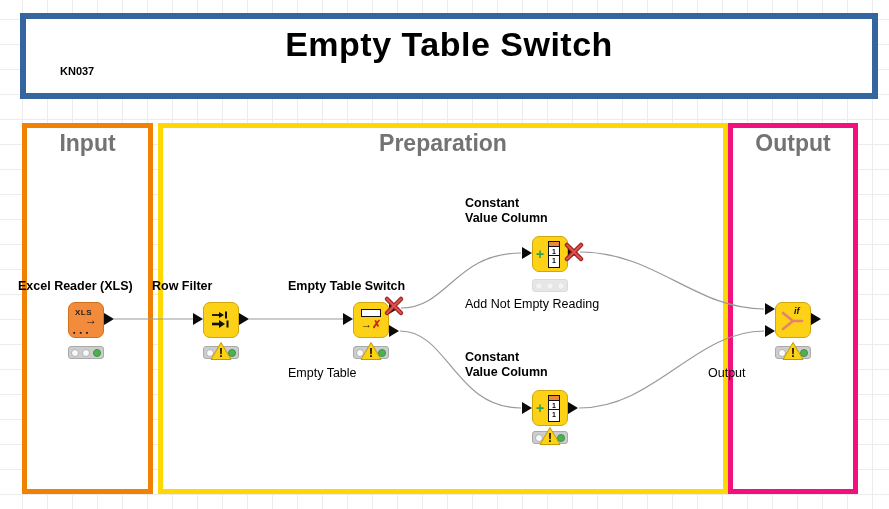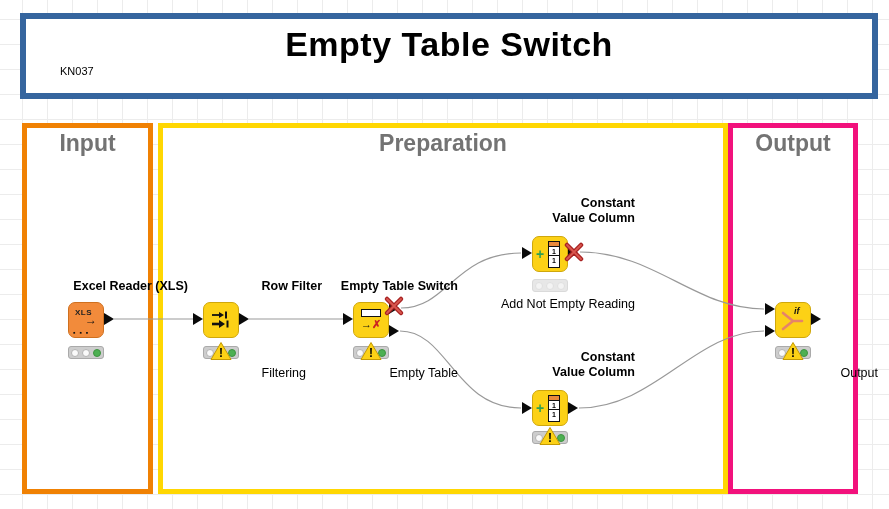--- a/index.html
+++ b/index.html
@@ -11,21 +11,21 @@
     background-image:
       linear-gradient(#ececec 1px, transparent 1px),
       linear-gradient(90deg, #ececec 1px, transparent 1px);
     background-size:25px 25px; background-position:-3px -6px;
   }
 
   
   .ann { position:absolute; background:#fff; }
   .ann-title-box { left:20px; top:13px; width:858px; height:86px; border:6px solid #35659e; }
   .main-title { text-align:center; font-size:34px; font-weight:bold; color:#000; padding-top:6px; letter-spacing:0.5px; }
-  .ann-tag { position:absolute; left:34px; top:46px; font-size:11px; color:#000; }
+  .ann-tag { position:absolute; left:34px; top:46px; font-size:11px; color:#000;font-weight:bold; }
   .box-input { left:22px; top:123px; width:131px; height:371px; border:5px solid #f08103; }
   .box-prep  { left:158px; top:123px; width:570px; height:371px; border:5px solid #ffd702; }
   .box-out   { left:728px; top:123px; width:130px; height:371px; border:5px solid #f2117c; }
   .section-title { text-align:center; font-size:23px; font-weight:bold; color:#737373; padding-top:2px; }
 
   
   svg.wires { position:absolute; left:0; top:0; z-index:5; }
   svg.wires path { stroke:#999; stroke-width:1.2; fill:none; }
 
   
@@ -42,21 +42,21 @@
   .light { position:absolute; z-index:10; width:36px; height:13px; background:#cdcdcd;
            border:1px solid #aaa; border-radius:3px;
            display:flex; align-items:center; justify-content:space-between; padding:0 2px; }
   .light .dot { width:8px; height:8px; border-radius:50%; background:#fafafa; border:1px solid #b3b3b3; }
   .light .dot.green { background:#4db052; border-color:#3e9340; }
   .light.inactive { background:#e7e7e7; border-color:#dadada; }
   .light.inactive .dot { background:#f3f3f3; border-color:#e0e0e0; }
 
   .warn { position:absolute; z-index:12; }
 
-  .nodename, .nodecomment { position:absolute; z-index:11; width:170px; text-align:right;
+  .nodename, .nodecomment { position:absolute; z-index:11; width:170px; text-align:left;
            font-size:12.5px; color:#000; line-height:15px; }
   .nodename { font-weight:bold; }
 
   
   .xls-text { position:absolute; top:5px; left:6px; font-size:8px; font-weight:bold; color:#222; letter-spacing:0.5px; }
   .xls-arrow { position:absolute; top:10px; left:16px; font-size:12px; font-weight:bold; color:#111; }
   .xls-dots { position:absolute; bottom:1px; left:4px; font-size:7px; color:#111; letter-spacing:1px; }
   .ets-rect { position:absolute; top:6px; left:7px; width:20px; height:8px; background:#fff; border:1.5px solid #111; }
   .ets-row { position:absolute; top:15px; left:7px; font-size:11px; font-weight:bold; color:#111; }
   .ets-row .x { color:#cc2222; }
@@ -124,21 +124,20 @@
   <div class="port" style="left:239px; top:313px;"></div>
   <div class="light" style="left:203px; top:346px;">
     <span class="dot"></span>
     <span class="dot"></span>
     <span class="dot green"></span>
   </div>
   <svg class="warn" style="left:210px; top:341px;" width="22" height="20" viewBox="0 0 22 20">
     <polygon points="11,1.5 21,18.5 1,18.5" fill="#fcd116" stroke="#c49a03" stroke-width="1"></polygon>
     <text x="11" y="16" text-anchor="middle" font-size="12" font-weight="bold" fill="#000">!</text>
   </svg>
-  <div class="nodecomment" style="left:136px; top:366px;">Filtering</div>
 
   <div class="nodename" style="left:288px; top:279px;">Empty Table Switch</div>
   <div class="node" style="left:353px; top:302px;">
     <div class="ets-rect"></div>
     <div class="ets-row"><span>→</span><span class="x">✗</span></div>
   </div>
   <div class="port" style="left:343px; top:313px;"></div>
   <div class="port" style="left:389px; top:302px;"></div>
   <div class="port" style="left:389px; top:325px;"></div>
   <svg class="redx" style="left:383px; top:295px;" width="22" height="22" viewBox="0 0 22 22">

